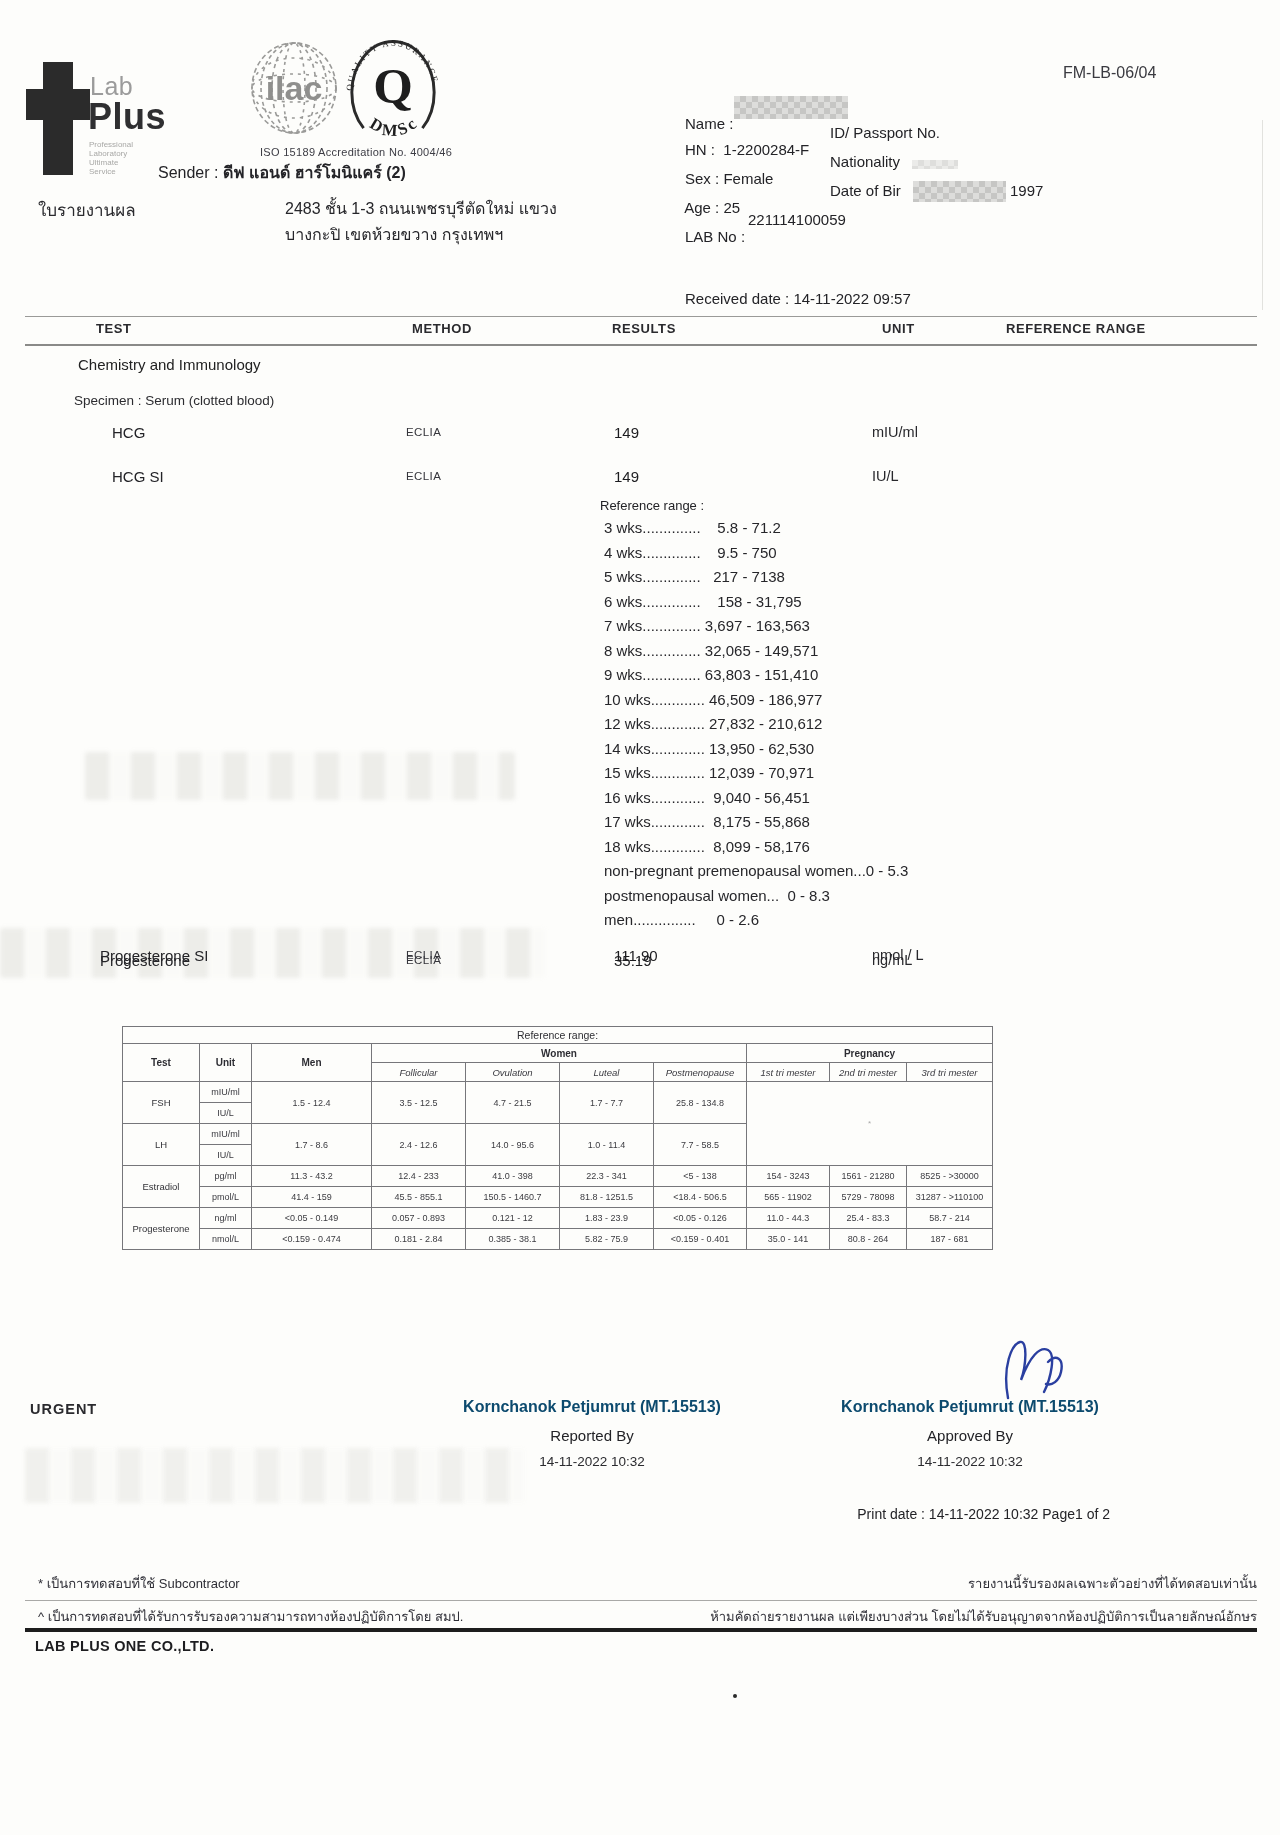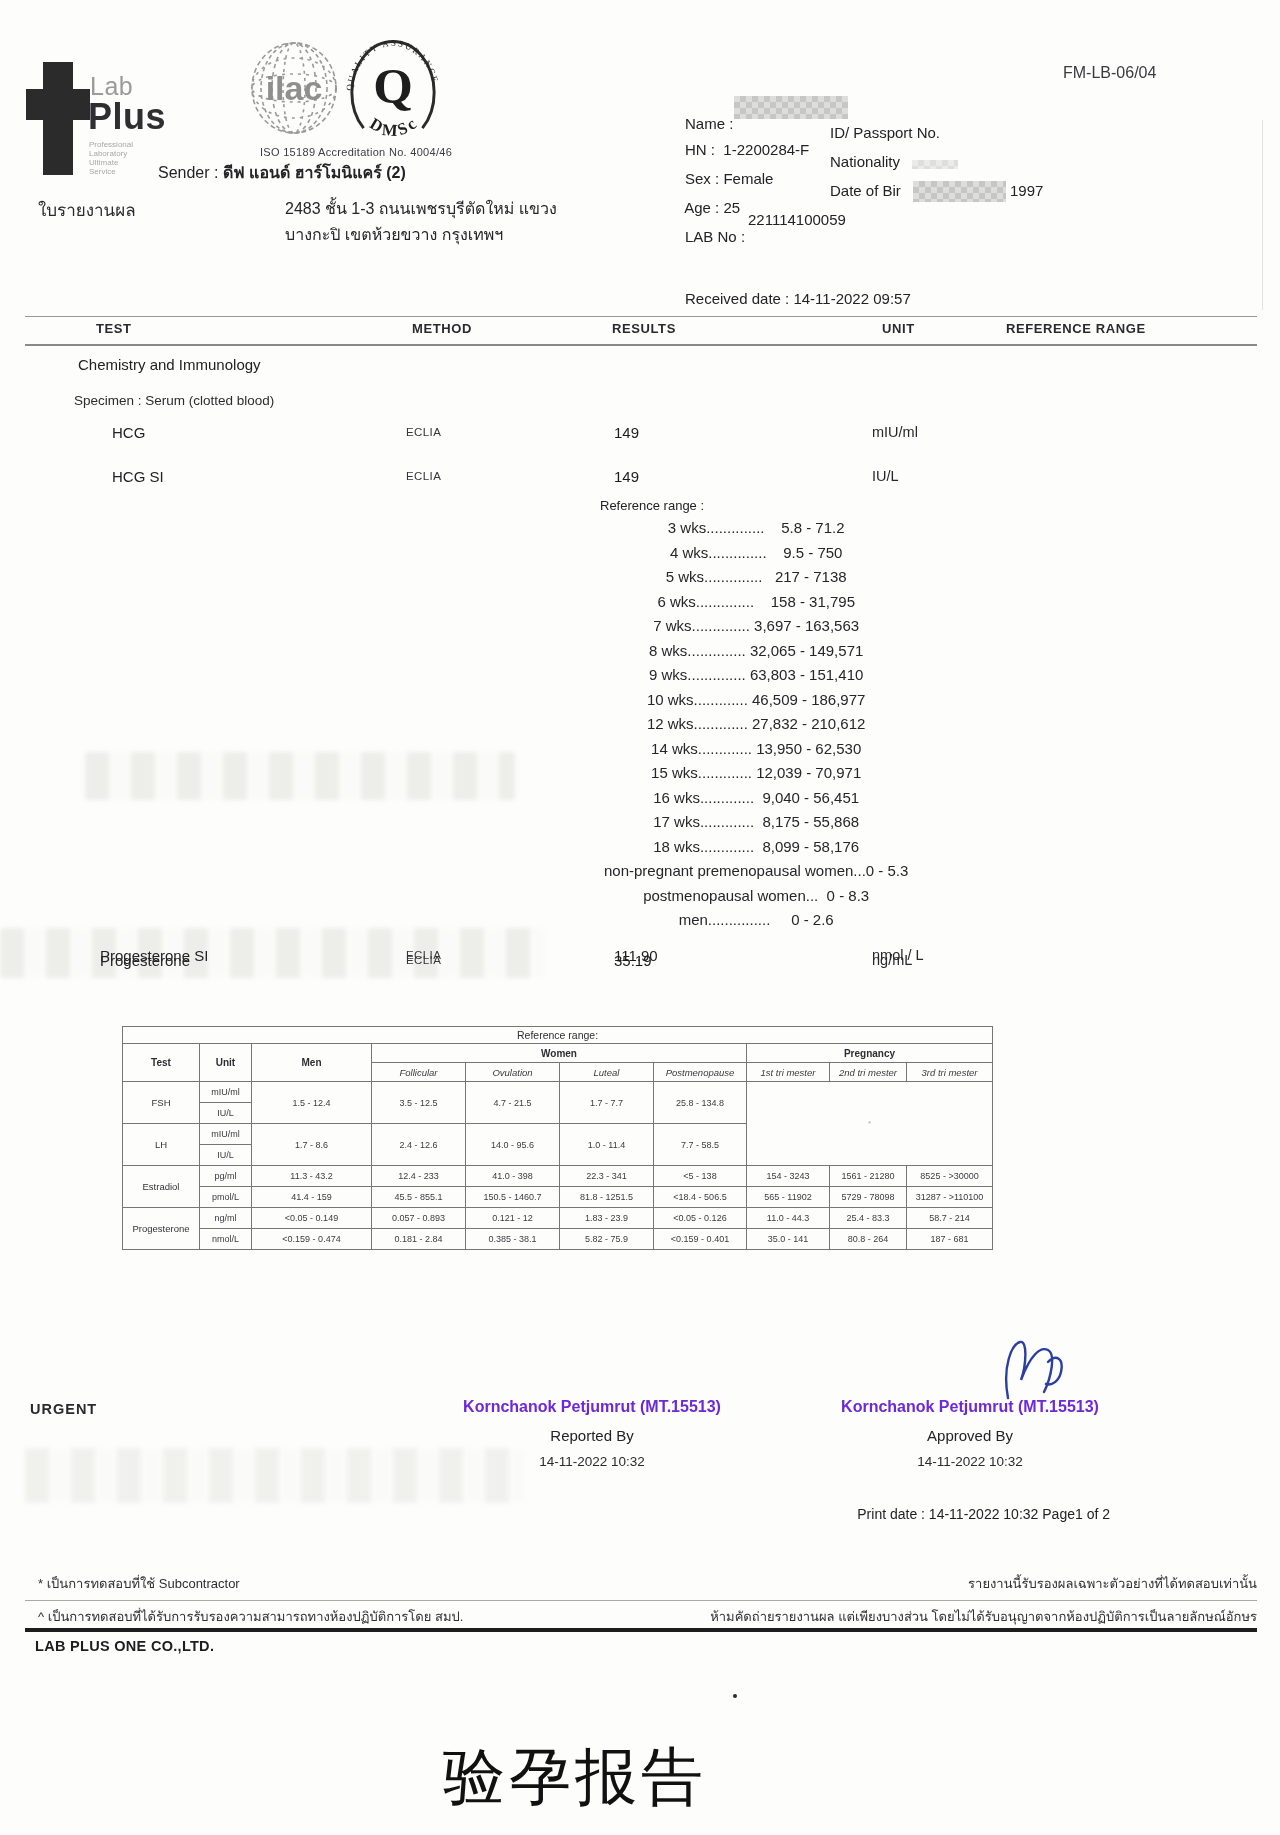--- a/index.html
+++ b/index.html
@@ -38,36 +38,36 @@
   .col-head{position:absolute;top:321px;font-size:13px;font-weight:600;color:#2a2a2e;letter-spacing:.6px;}
   .section-title{left:78px;top:356px;font-size:15px;font-weight:500;color:#222;}
   .specimen-line{left:74px;top:393px;font-size:13.5px;color:#2c2c30;}
   .r-row{position:absolute;left:0;width:1280px;height:22px;}
   .r-test{position:absolute;left:112px;top:0;font-size:15px;color:#232327;}
   .r-method{position:absolute;left:406px;top:2px;font-size:11.5px;color:#35353b;letter-spacing:.4px;}
   .r-result{position:absolute;left:614px;top:0;font-size:15px;color:#1c1c1f;}
   .r-unit{position:absolute;left:872px;top:0;font-size:14.5px;color:#28282c;}
   .ref-title{left:600px;top:498px;font-size:13px;color:#232327;}
   .ref-lines{left:604px;top:516px;font-size:15px;line-height:24.5px;color:#26262a;}
-  .ref-lines div{white-space:pre;text-align:center;}
+  .ref-lines div{white-space:pre;}
   
   .rr-wrap{left:122px;top:1026px;width:872px;}
   table.rr{border-collapse:collapse;table-layout:fixed;width:870px;font-size:9px;color:#3b3b40;}
   table.rr td{border:1px solid #76767a;padding:0 2px;text-align:center;overflow:hidden;}
   td.rr-label{height:16px;text-align:left;font-size:10.5px;padding-left:5px;color:#2e2e33;}
   td.h1{height:18px;font-weight:600;font-size:10px;color:#2d2d33;}
   td.h2{height:18px;font-style:italic;font-size:9.5px;color:#3a3a40;}
   td.tname{font-size:9.5px;color:#333338;}
   td.tunit{font-size:8.5px;text-align:left;padding-left:4px;color:#3a3a40;}
   td.val{height:20px;font-size:9px;}
   td.blankcell{color:#a9a9a9;font-size:8px;}
   
   .urgent{left:30px;top:1401px;font-size:14.5px;font-weight:600;letter-spacing:1px;color:#2a2a2e;}
   .sig-block{position:absolute;width:340px;text-align:center;}
-  .sig-name{font-size:16px;font-weight:600;color:#6d28d9;}
+  .sig-name{font-size:16px;font-weight:600;color:#0c4a6e;}
   .sig-role{font-size:15px;font-weight:500;margin-top:11px;color:#232327;}
   .sig-date{font-size:13.5px;margin-top:10px;color:#2b2b2f;}
   .print-line{left:690px;top:1506px;width:420px;text-align:right;font-size:14px;font-weight:500;color:#232327;}
   
   .fnote{position:absolute;font-size:13px;color:#2e2e36;}
   .fnote.right{text-align:right;}
   .company-name{left:35px;top:1638px;font-size:14.5px;font-weight:700;color:#1d1d20;letter-spacing:.3px;}
   .company-info{left:287px;top:1640px;font-size:13px;color:#3a3a40;letter-spacing:.2px;}
   .thick-rule{position:absolute;left:25px;width:1232px;height:3.5px;background:#1d1d1d;}
   
@@ -353,15 +353,14 @@
   <div class="abs print-line">Print date : 14-11-2022 10:32 Page1 of 2</div>
 
   <div class="fnote" style="left:38px;top:1573px;">*   เป็นการทดสอบที่ใช้  Subcontractor</div>
   <div class="fnote right" style="left:757px;top:1573px;width:500px;">รายงานนี้รับรองผลเฉพาะตัวอย่างที่ได้ทดสอบเท่านั้น</div>
   <div class="rule" style="top:1600px;height:1px;background:#a9a9a7;"></div>
   <div class="fnote" style="left:38px;top:1606px;">^   เป็นการทดสอบที่ได้รับการรับรองความสามารถทางห้องปฏิบัติการโดย สมป.</div>
   <div class="fnote right" style="left:557px;top:1606px;width:700px;">ห้ามคัดถ่ายรายงานผล แต่เพียงบางส่วน โดยไม่ได้รับอนุญาตจากห้องปฏิบัติการเป็นลายลักษณ์อักษร</div>
   <div class="thick-rule" style="top:1628px;"></div>
   <div class="abs company-name">LAB PLUS ONE CO.,LTD.</div>
 
-  <div class="abs caption">验孕报告</div>
 
 </div>
 
 </body></html>

